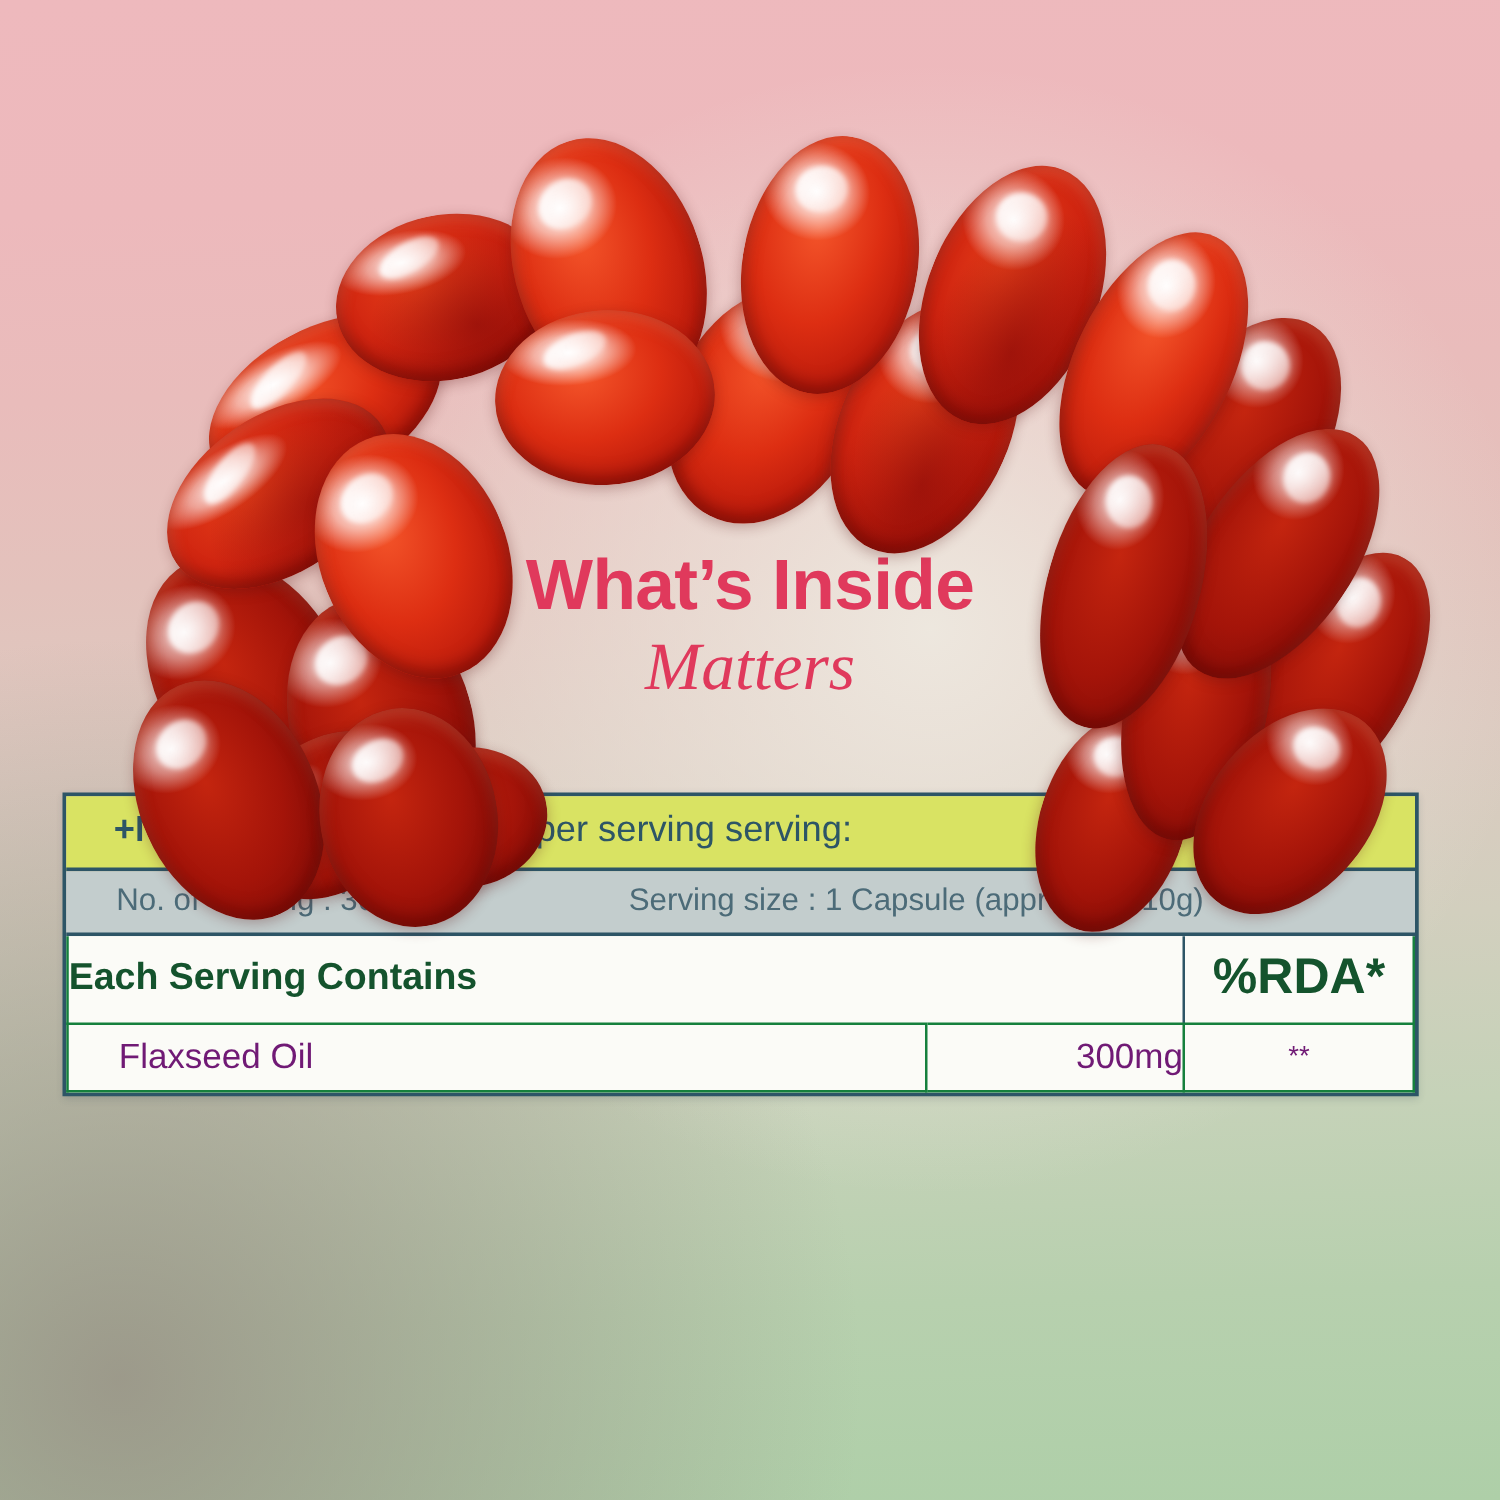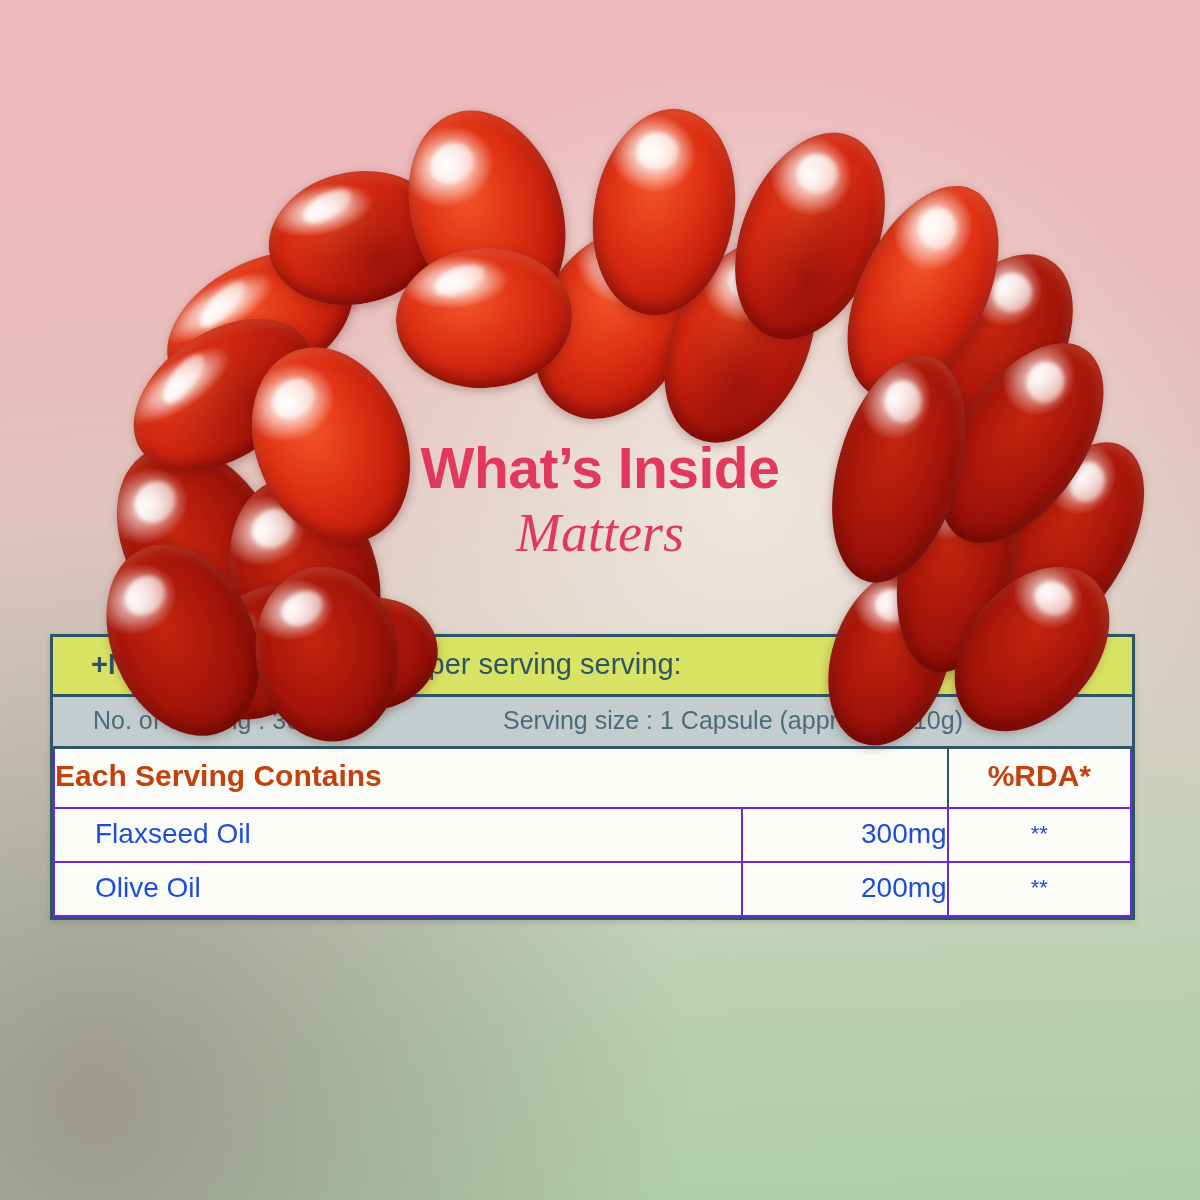--- a/index.html
+++ b/index.html
@@ -83,36 +83,36 @@
     background:#c3cdcd;
     border-bottom:3px solid #2d5566;
     display:flex;
     font-size:25px;color:#4c6b78;
     padding:9px 0 11px 0;
   }
   .band-serv .s1{padding-left:40px;width:450px;box-sizing:border-box;}
   .band-serv .s2{flex:1;}
   table{border-collapse:collapse;width:100%;background:#fbfbf7;}
   td{
-    border:2px solid #6d28d9;
-    color:#1d4ed8;
+    border:2px solid #15803d;
+    color:#701a75;
     font-size:28px;
     padding:9px 0 11px 0;
     background:#fbfbf7;
   }
   td.nm{padding-left:40px;width:692px;box-sizing:border-box;}
   td.am{text-align:right;width:207px;box-sizing:border-box;}
   td.rd{text-align:center;width:184px;box-sizing:border-box;font-size:22px;}
   tr.hdr td{
-    font-weight:bold;color:#c2410c;font-size:30px;
+    font-weight:bold;color:#14532d;font-size:30px;
     border-top:none;padding:10px 0 14px 0;
   }
   tr.hdr td.nm{border-right:none;}
   tr.hdr td.am{border-left:none;border-right:2px solid #2d5566;}
-  tr.hdr td.rd{font-size:30px;font-weight:bold;}
+  tr.hdr td.rd{font-size:40px;font-weight:bold;}
 </style>
 </head>
 <body>
 
 <div id="page">
 
   <div id="caps">
       <div class="cap br" style="left: 160px; top: 262px; width: 200px; height: 122px; transform: rotate(-28deg); z-index: 10;"></div>
       <div class="cap" style="left: 268px; top: 172px; width: 175px; height: 132px; transform: rotate(-12deg); z-index: 11;"></div>
       <div class="cap br" style="left: 412px; top: 108px; width: 150px; height: 212px; transform: rotate(-18deg); z-index: 12;"></div>
@@ -160,22 +160,17 @@
         <tr class="hdr">
           <td class="nm">Each Serving Contains</td>
           <td class="am"></td>
           <td class="rd">%RDA*</td>
         </tr>
       <tr>
             <td class="nm">Flaxseed Oil</td>
             <td class="am">300mg</td>
             <td class="rd">**</td>
           </tr>
-          <tr>
-            <td class="nm">Olive Oil</td>
-            <td class="am">200mg</td>
-            <td class="rd">**</td>
-          </tr>
         </tbody>
     </table>
 
   </div>
 </div>
 
 </body></html>

